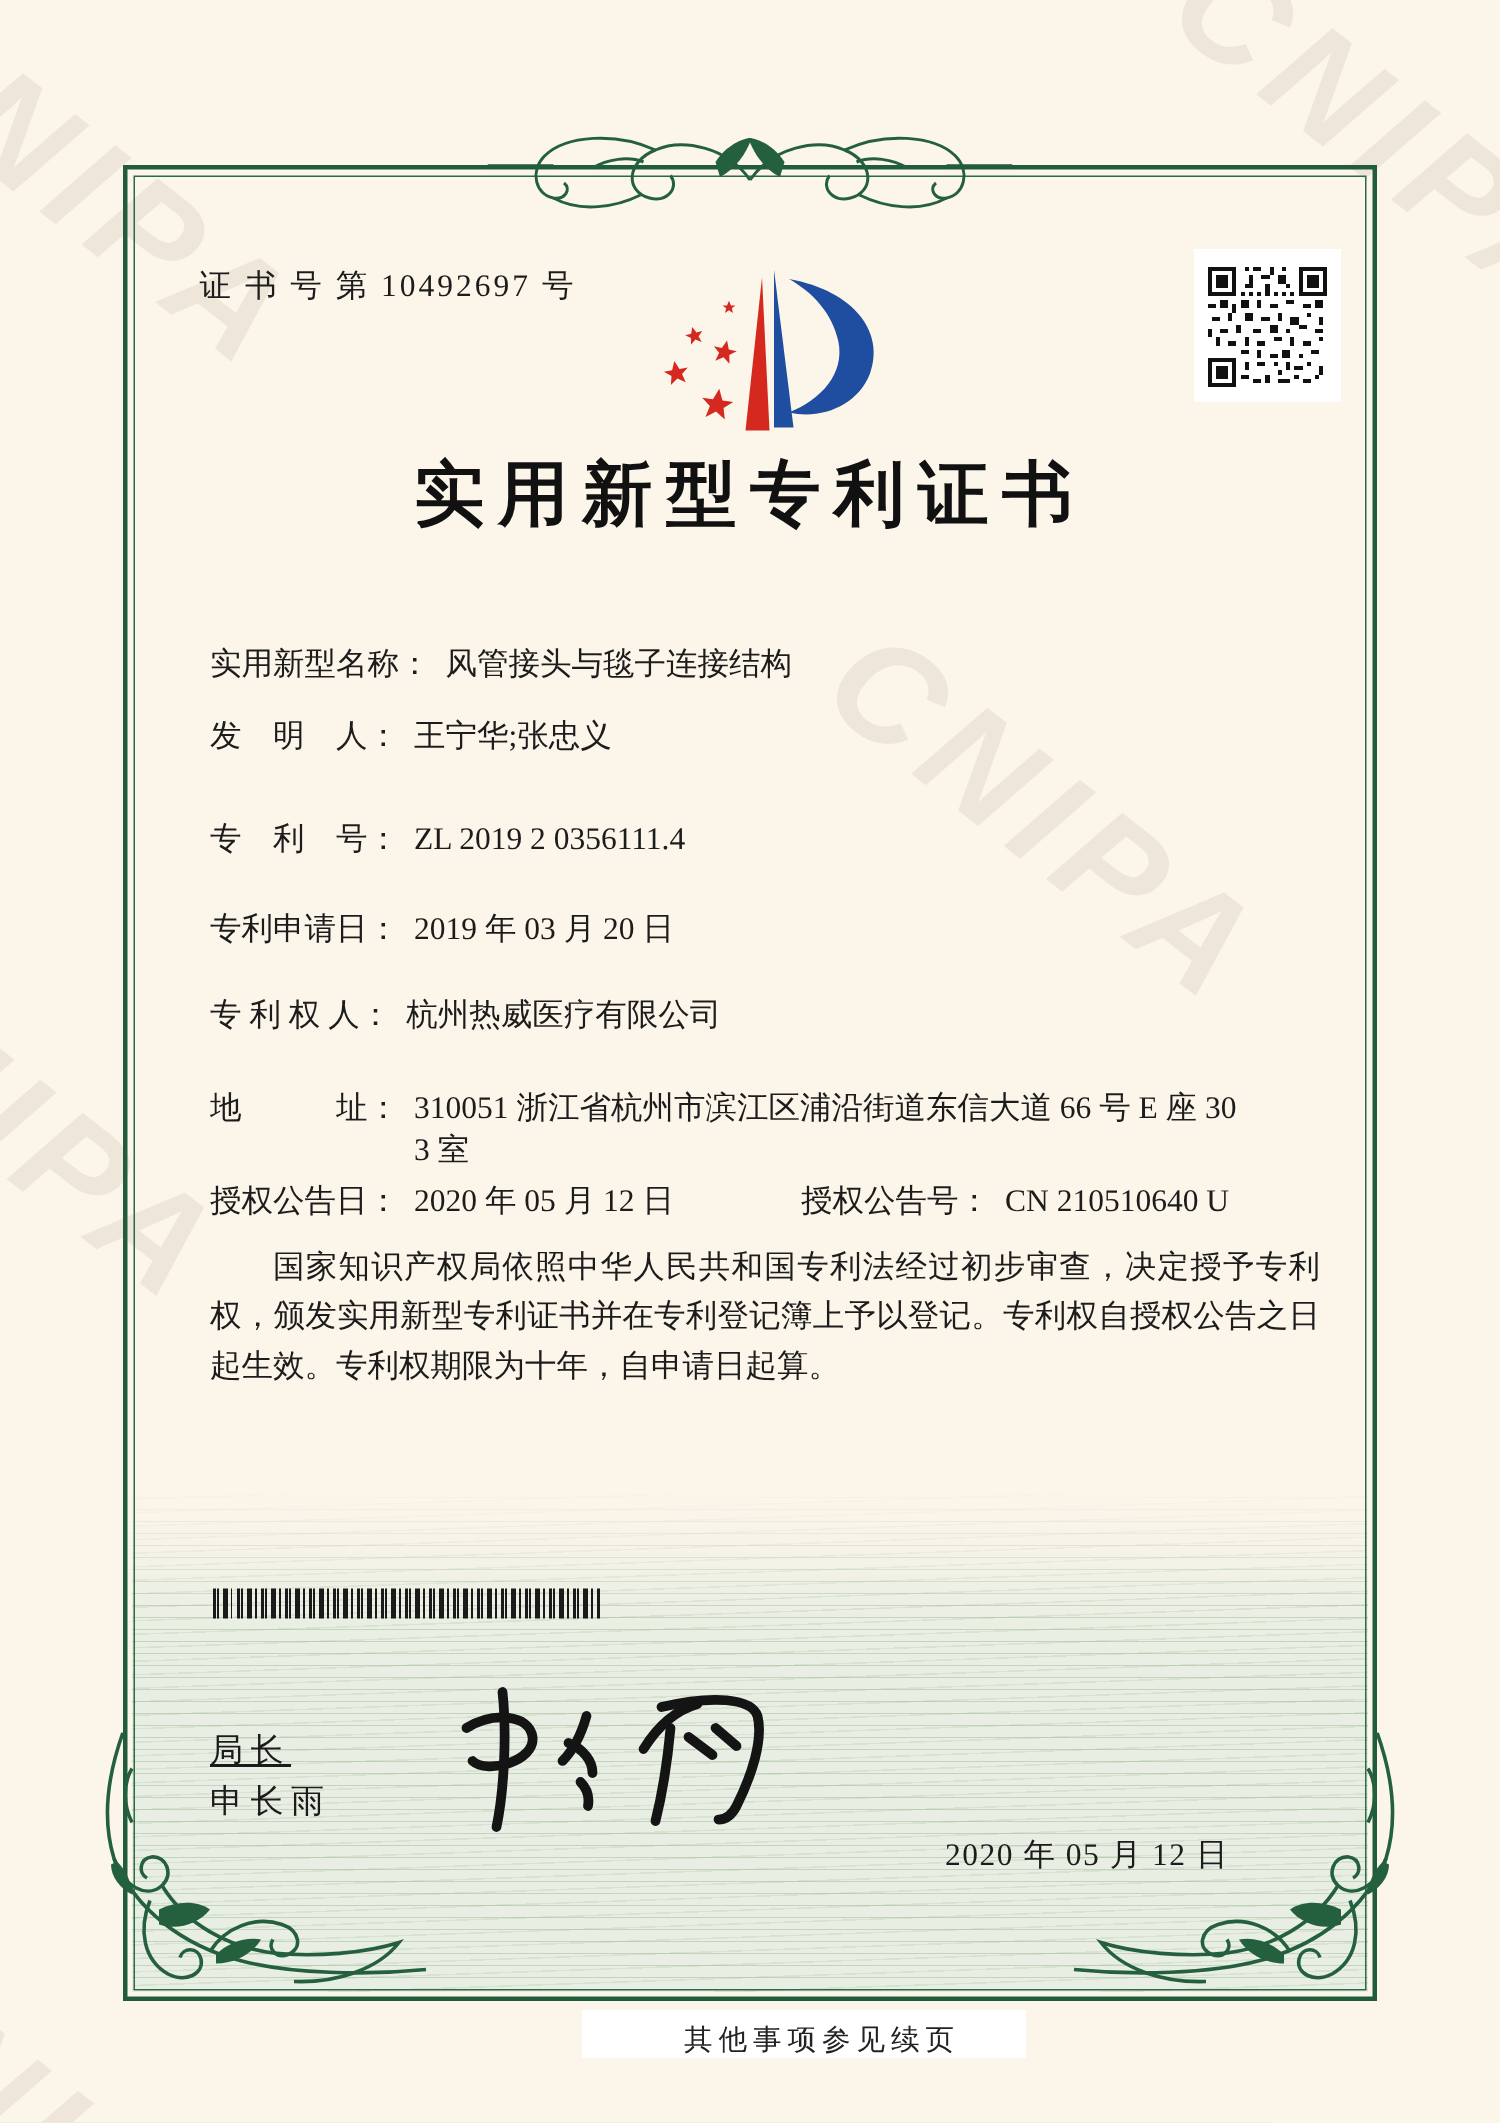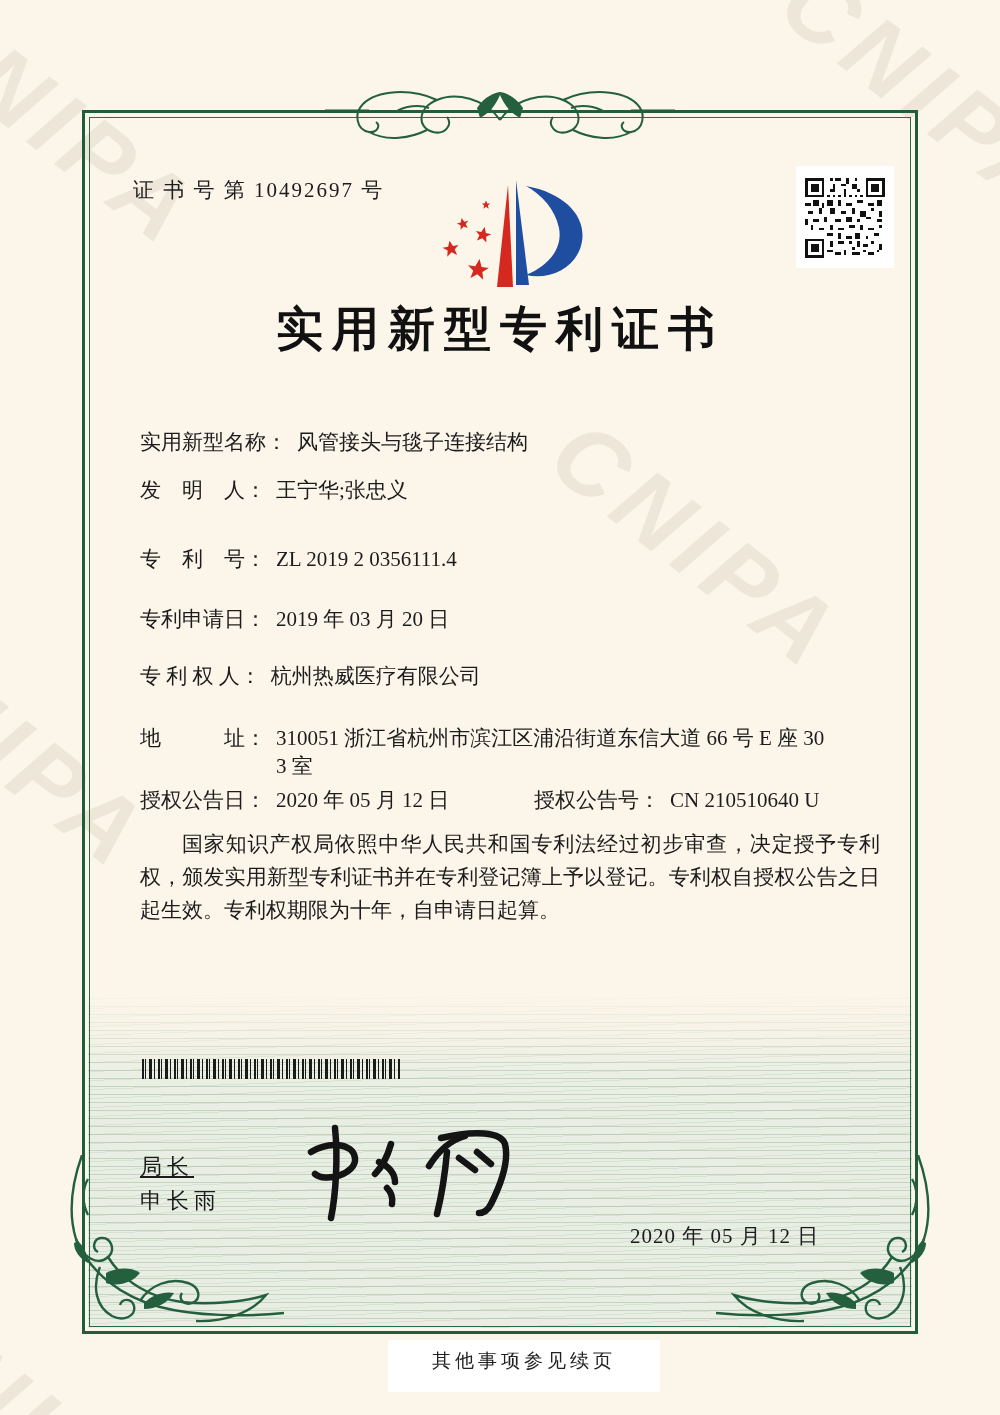--- a/index.html
+++ b/index.html
@@ -45,22 +45,22 @@
   .wrapval{width:551px;word-break:break-all;}
   .para{
     left:140px;width:740px;font-size:21px;line-height:33px;
     text-align:justify;text-indent:2em;margin:0;
   }
   .heiti{font-family:"Liberation Sans","DejaVu Sans",sans-serif;letter-spacing:5px;}
   .director{left:140px;font-size:22px;color:#1b1b1b;}
   .sigdate{left:630px;top:1222px;font-size:21px;letter-spacing:1px;}
   .pageind{left:90px;top:1293px;width:820px;text-align:center;font-size:17px;letter-spacing:2px;}
   .contnote{
-    left:388px;top:1340px;width:272px;height:52px;background:#ffffff;
-    text-align:center;line-height:42px;font-size:19px;letter-spacing:4px;color:#222;
+    left:388px;top:1340px;width:272px;height:32px;background:#ffffff;
+    text-align:center;line-height:42px;font-size:19px;letter-spacing:4px;color:#222;padding-left:24px;
   }
   
   .barcode{
     left:142px;top:1059px;width:258px;height:20px;
     background:repeating-linear-gradient(90deg,
       #1a1a1a 0 2px, rgba(0,0,0,0) 2px 3px,
       #1a1a1a 3px 4px, rgba(0,0,0,0) 4px 7px,
       #1a1a1a 7px 10px, rgba(0,0,0,0) 10px 12px,
       #1a1a1a 12px 13px, rgba(0,0,0,0) 13px 16px);
   }

